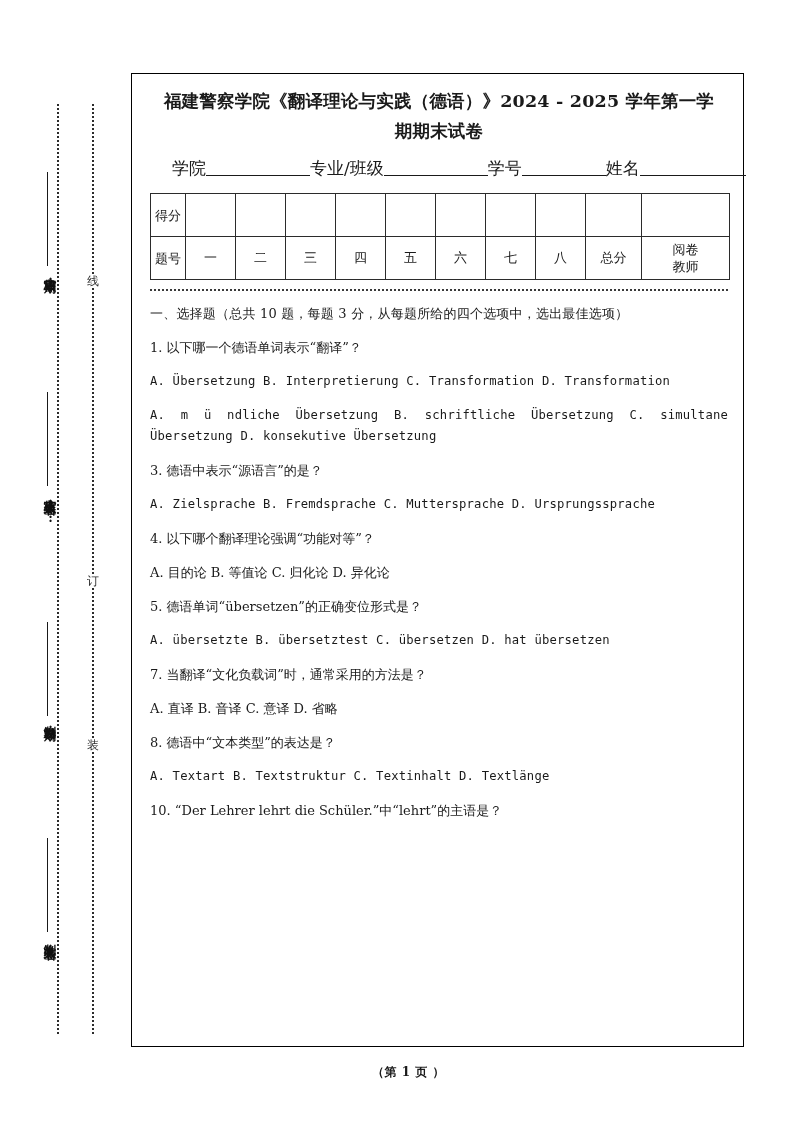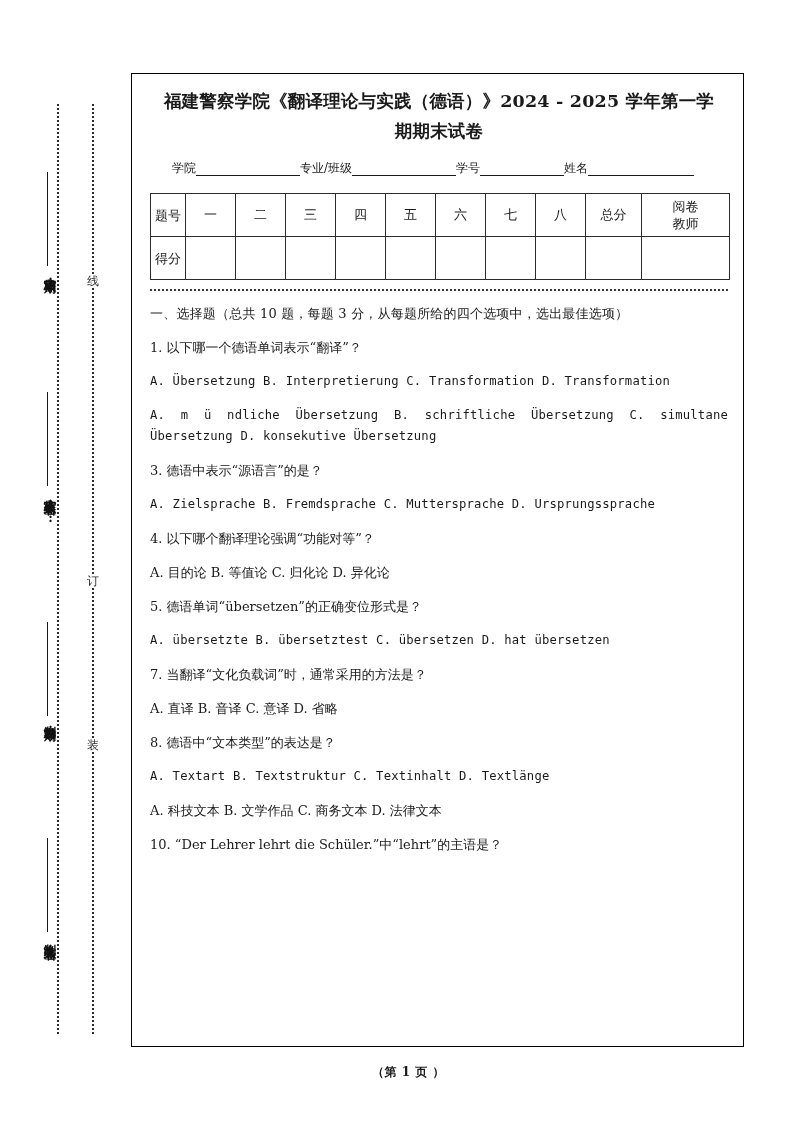--- a/index.html
+++ b/index.html
@@ -95,21 +95,21 @@
   
   .info-row {
     margin-top: 14px;
     padding: 0 8px 0 22px;
     display: flex;
     align-items: flex-end;
     font-size: 12.5px;
     white-space: nowrap;
   }
   .info-item { display: flex; align-items: flex-end; }
-  .info-label { font-size: 12px; line-height: 16px; }
+  .info-label { font-size: 17px; line-height: 16px; }
   .info-blank {
     border-bottom: 1px solid #1a1a1a;
     height: 14px;
   }
   .b-college { width: 104px; }
   .b-major   { width: 104px; }
   .b-sid     { width: 84px; }
   .b-name    { width: 106px; }
 
   
@@ -245,48 +245,48 @@
           <col class="col-num">
         <col class="col-num">
           <col class="col-num">
           <col class="col-num">
           <col class="col-num">
         <col class="col-total">
           <col class="col-tea">
       </colgroup>
       <tbody>
         <tr>
+          <td class="val-cell stacked">得分</td>
+          <td class="val-cell"></td>
+          <td class="val-cell"></td>
+          <td class="val-cell"></td>
+          <td class="val-cell"></td>
+          <td class="val-cell"></td>
+          <td class="val-cell"></td>
+          <td class="val-cell"></td>
+          <td class="val-cell"></td>
+          <td class="val-cell"></td>
+          <td class="val-cell"></td>
+        </tr>
+        <tr>
           <td class="hdr-cell stacked">题号</td>
           <td class="hdr-cell">一</td>
           <td class="hdr-cell">二</td>
           <td class="hdr-cell">三</td>
           <td class="hdr-cell">四</td>
           <td class="hdr-cell">五</td>
           <td class="hdr-cell">六</td>
           <td class="hdr-cell">七</td>
           <td class="hdr-cell">八</td>
           <td class="hdr-cell">总分</td>
           <td class="hdr-cell">
             <div class="stacked">阅卷</div>
             <div class="stacked">教师</div>
           </td>
         </tr>
-        <tr>
-          <td class="val-cell stacked">得分</td>
-          <td class="val-cell"></td>
-          <td class="val-cell"></td>
-          <td class="val-cell"></td>
-          <td class="val-cell"></td>
-          <td class="val-cell"></td>
-          <td class="val-cell"></td>
-          <td class="val-cell"></td>
-          <td class="val-cell"></td>
-          <td class="val-cell"></td>
-          <td class="val-cell"></td>
-        </tr>
       </tbody>
     </table>
 
     <div class="h-dotted"></div>
 
     <div class="qbody">
       <div class="sec-head">一、选择题（总共 10 题，每题 3 分，从每题所给的四个选项中，选出最佳选项）</div>
 
       <div class="q-stem">1.  以下哪一个德语单词表示“翻译”？</div>
       <div class="q-opts lat">A. Übersetzung  B. Interpretierung  C. Transformation  D. Transformation</div>
@@ -302,21 +302,20 @@
       <div class="q-stem">5.  德语单词“übersetzen”的正确变位形式是？</div>
       <div class="q-opts lat">A. übersetzte  B. übersetztest  C. übersetzen  D. hat übersetzen</div>
 
 
       <div class="q-stem">7.  当翻译“文化负载词”时，通常采用的方法是？</div>
       <div class="q-opts">A. 直译  B. 音译  C. 意译  D. 省略</div>
 
       <div class="q-stem">8.  德语中“文本类型”的表达是？</div>
       <div class="q-opts lat">A. Textart  B. Textstruktur  C. Textinhalt  D. Textlänge</div>
 
-      <div class="q-opts">A. 科技文本  B. 文学作品  C. 商务文本  D. 法律文本</div>
 
       <div class="q-stem">10.  “Der Lehrer lehrt die Schüler.”中“lehrt”的主语是？</div>
     </div>
 
   </div>
 </div>
 
 <div class="footer">（第 1 页 ）</div>
 
 </body></html>

